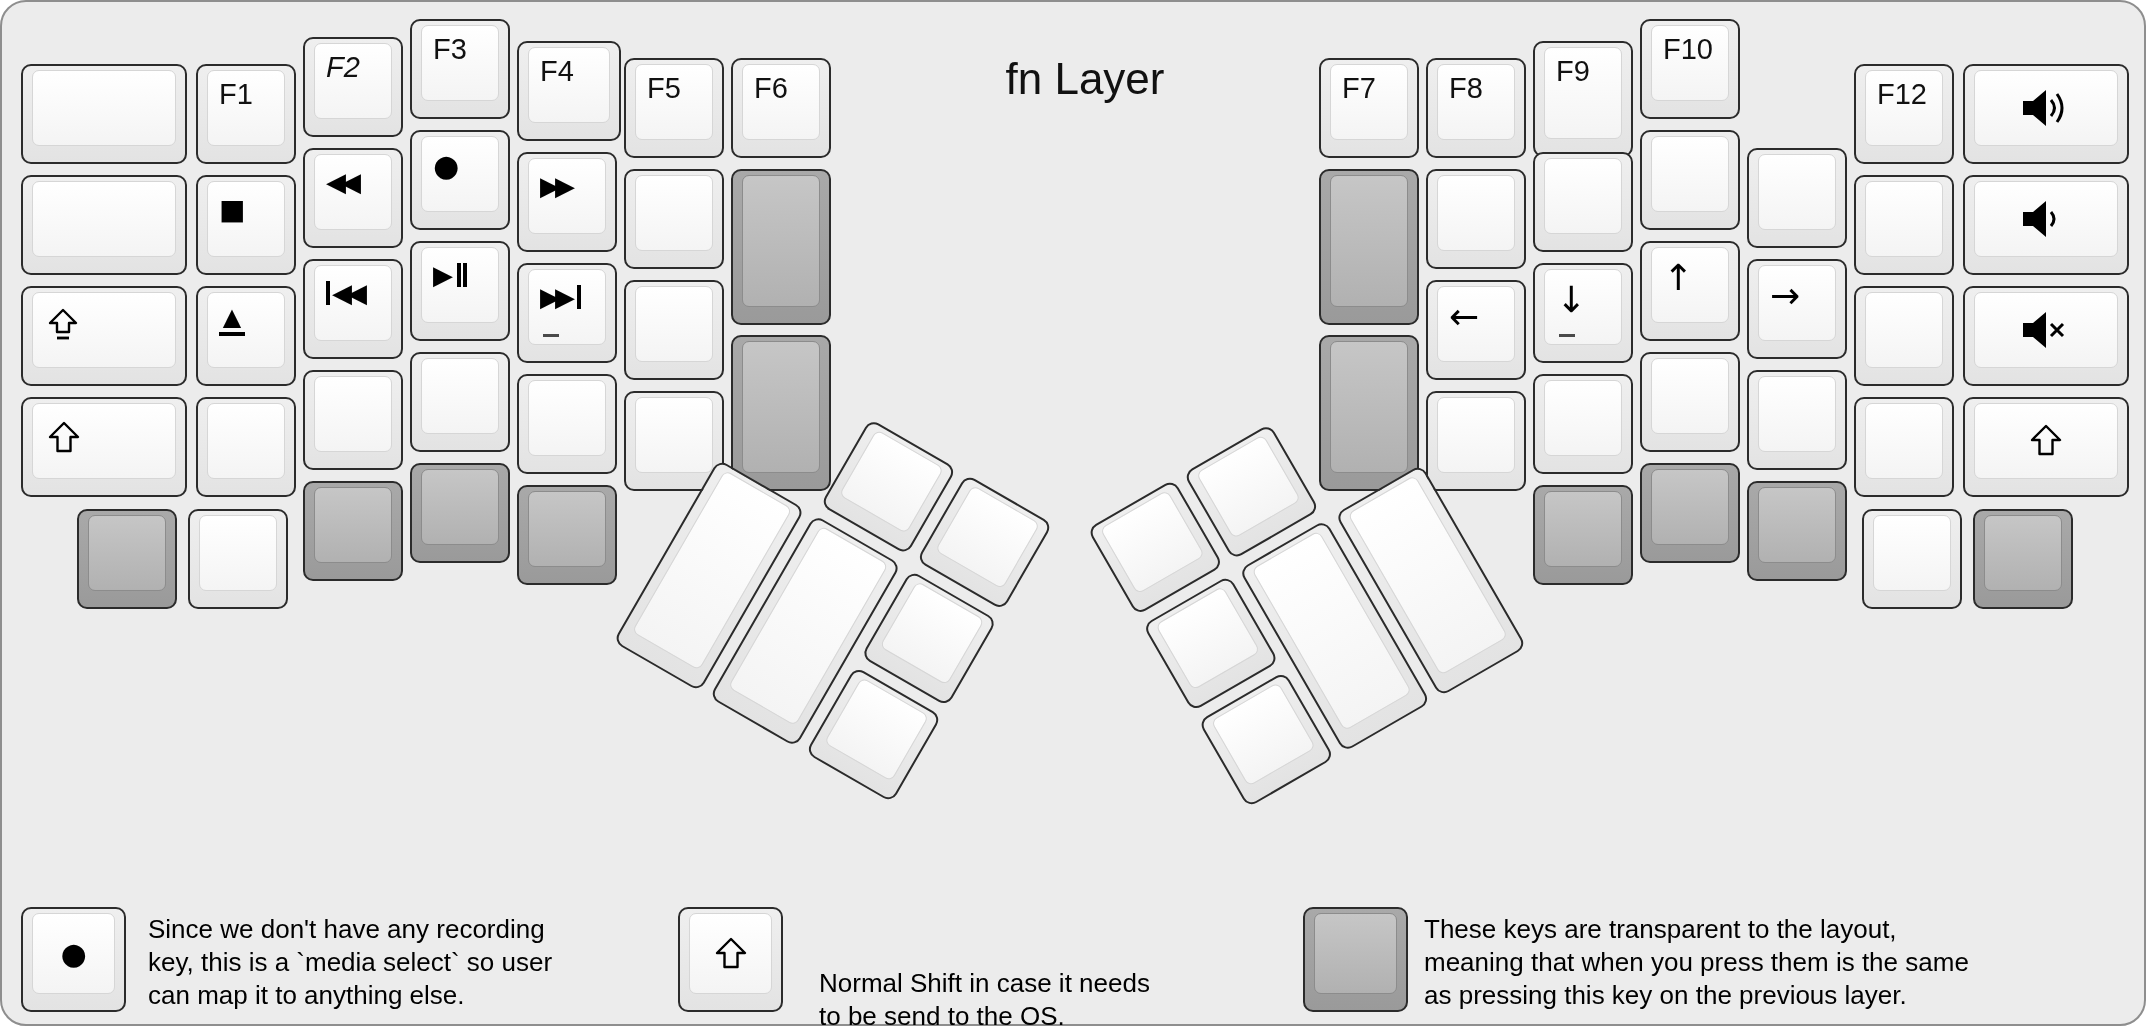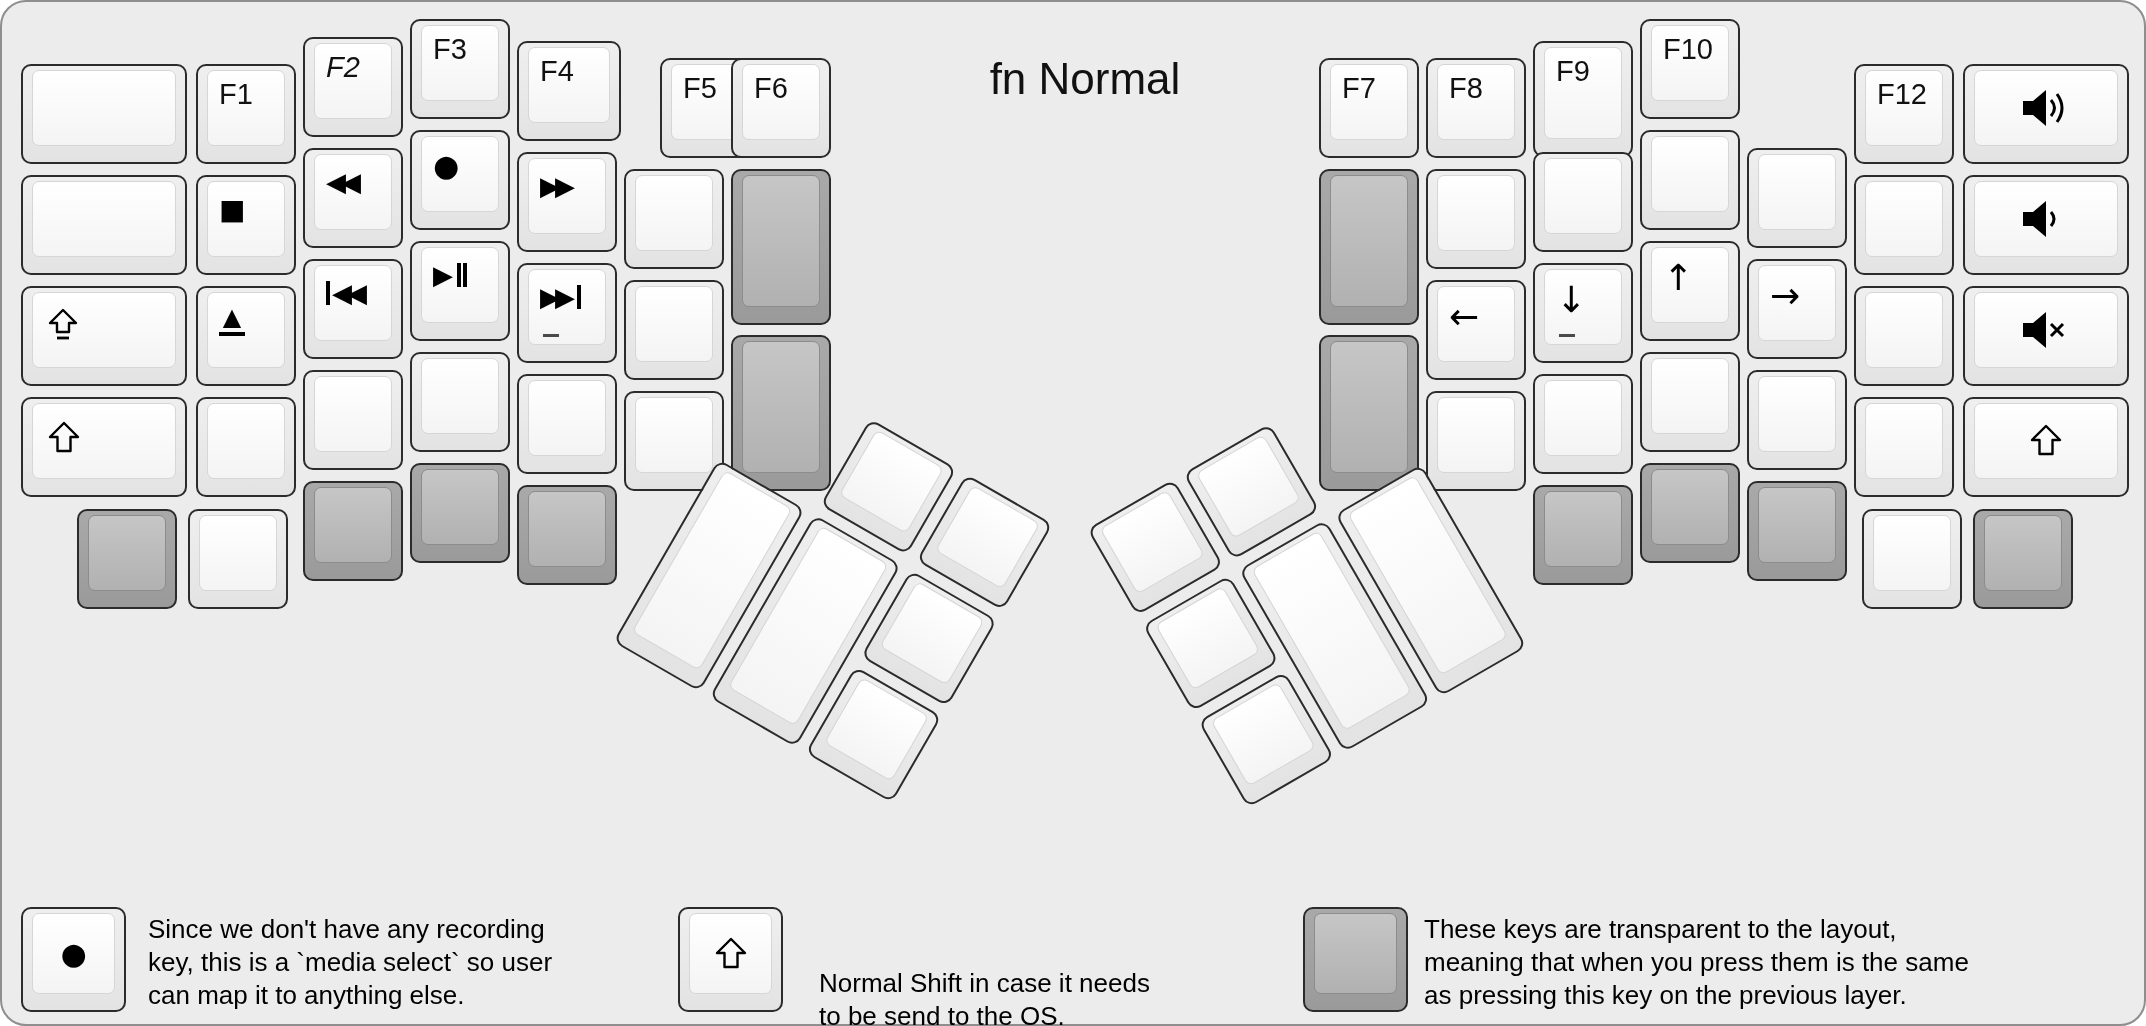--- a/index.html
+++ b/index.html
@@ -33,21 +33,21 @@
 
   .legend-text { position:absolute; font-size:26px; line-height:1.26; color:#000; white-space:pre-line; }
   .lt0 { left:146px; top:911px; }
   .lt1 { left:801px; top:965px;margin-left:16px; }
   .lt2 { left:1422px; top:911px; }
 </style>
 </head>
 <body>
 
 <div class="panel">
-  <h1 class="title">fn Normal</h1>
+  <h1 class="title">fn Layer</h1>
   <div class="board">
       <div class="key w" style="left: 19px; top: 62px; width: 166px; height: 100px;">
         <div class="keytop"></div>
       </div>
       <div class="key w" style="left: 19px; top: 173px; width: 166px; height: 100px;">
         <div class="keytop"></div>
       </div>
       <div class="key w" style="left: 19px; top: 284px; width: 166px; height: 100px;">
         <div class="keytop">
           <div class="icon">
@@ -156,21 +156,21 @@
           <div class="icon">
             <span class="tri">▶▶</span>
             <span class="vbar"></span>
           </div>
           <div class="homing"></div>
         </div>
       </div>
       <div class="key w" style="left: 515px; top: 372px; width: 100px; height: 100px;">
         <div class="keytop"></div>
       </div>
-      <div class="key w" style="left: 622px; top: 56px; width: 100px; height: 100px; margin-left: 36px;">
+      <div class="key w" style="left: 622px; top: 56px; width: 100px; height: 100px;">
         <div class="keytop">
           <div class="tlabel">F5</div>
         </div>
       </div>
       <div class="key w" style="left: 622px; top: 167px; width: 100px; height: 100px;">
         <div class="keytop"></div>
       </div>
       <div class="key w" style="left: 622px; top: 278px; width: 100px; height: 100px;">
         <div class="keytop"></div>
       </div>

